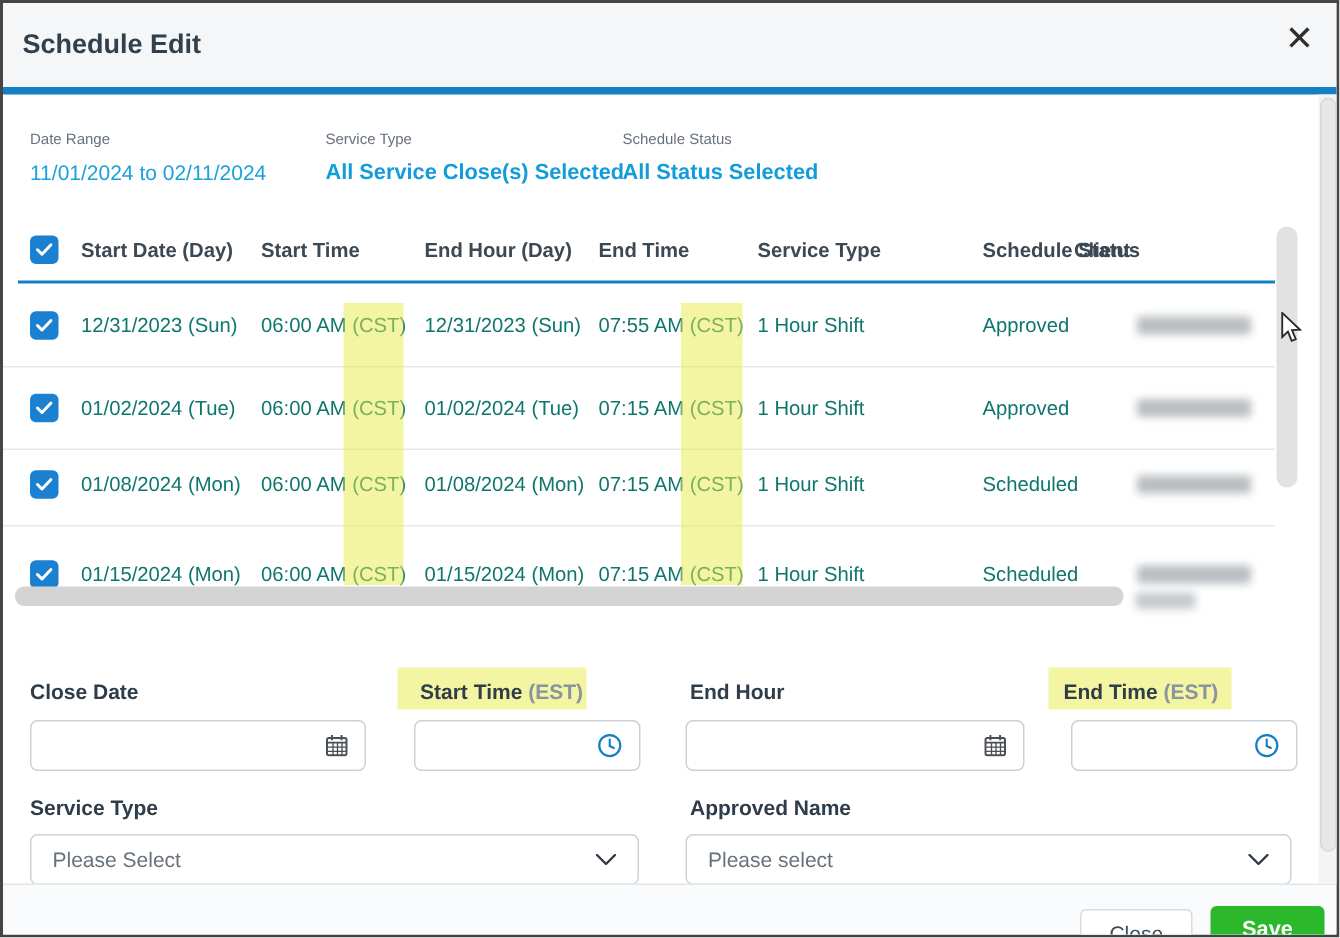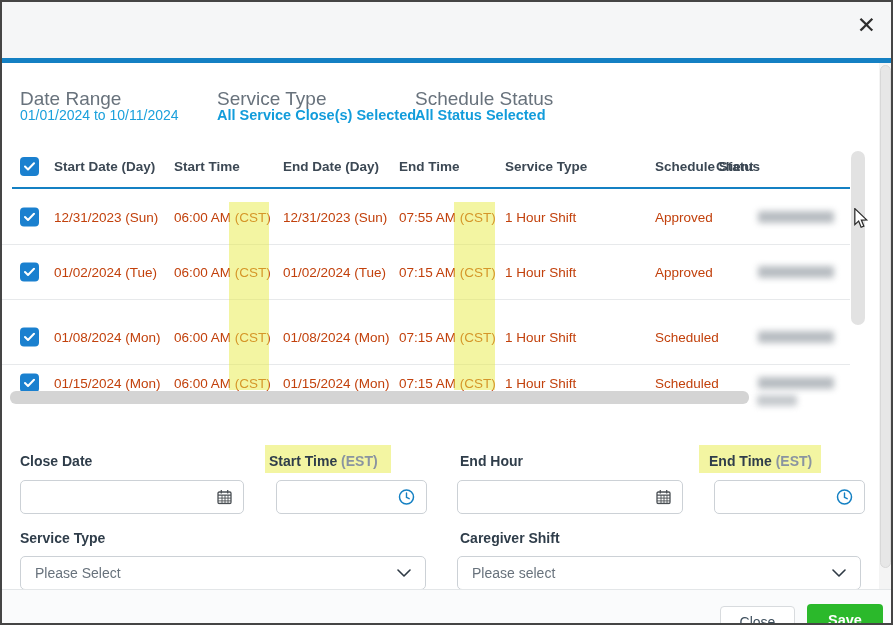--- a/index.html
+++ b/index.html
@@ -7,36 +7,36 @@
   .modal { position:relative; width:893px; height:625px; border:2px solid #454545;
            background:#fff; overflow:hidden; }
 
   
   .hdr { position:absolute; top:0; left:0; right:0; height:56px; background:#f5f6f7; }
   .title { position:absolute; left:13px; top:17px; font-size:18px; font-weight:bold; color:#32404d; }
   .close { position:absolute; right:15px; top:12px; font-size:23px; color:#2e2e2e; cursor:pointer; line-height:1; }
   .blue-rule { position:absolute; top:56px; left:0; width:100%; height:5px; background:#1480c3; }
 
   
-  .flt-label { position:absolute; top:86px; font-size:19px; color:#68727c; }
+  .flt-label { position:absolute; top:86px; font-size:10px; color:#68727c; }
   .flt-value { position:absolute; top:105px; font-size:14px; color:#1aa0dc; white-space:nowrap; }
   .flt-bold { font-weight:bold; font-size:14.5px; color:#129cdb; }
 
   
   .th { position:absolute; top:157px; font-size:13.5px; font-weight:600; color:#3c4854; white-space:nowrap;text-align:right; }
   .head-rule { position:absolute; top:185px; left:10px; width:838px; height:2px; background:#1480c3; }
   .cbx { width:19px; height:19px; border-radius:4px; background:#1a80cf; display:flex;
          align-items:center; justify-content:center; cursor:pointer; }
   .hdr-cbx { position:absolute; left:18px; top:155px; }
   .hl-band { position:absolute; top:200px; height:188px; background:rgba(232,236,70,0.50); z-index:3; }
   .band1 { left:227px; width:40px; }
   .band2 { left:452px; width:41px; }
   .trow { position:absolute; left:0; width:848px; height:55px; }
   .trow.sep { border-bottom:1px solid #e7e9eb; }
-  .cell { position:absolute; top:50%; transform:translateY(-50%); font-size:13.5px; color:#c2410c;
+  .cell { position:absolute; top:50%; transform:translateY(-50%); font-size:13.5px; color:#0f766e;
           white-space:nowrap; z-index:2; }
   .row-cbx { position:absolute; left:18px; top:50%; transform:translateY(-50%); }
   .c1{left:52px;} .c2{left:172px;} .c3{left:281px;} .c4{left:397px;}
   .c5{left:503px;} .c6{left:653px;} .c7{left:714px;}
   .redact { position:absolute; left:756px; top:50%; transform:translateY(-50%); width:76px; height:12px;
             background:#9aa1a8; border-radius:2px; filter:blur(3px); opacity:.7; z-index:2; }
   .hscroll { position:absolute; left:8px; top:389px; width:739px; height:13px;
              background:#d4d4d4; border-radius:6px; z-index:4; cursor:pointer; }
   .partial-blob { position:absolute; left:755px; top:393px; width:40px; height:11px;
                   background:#a6acb2; border-radius:2px; filter:blur(3px); opacity:.65; }
@@ -72,39 +72,40 @@
   .btn-save { position:absolute; left:805px; top:14px; width:76px; height:34px; background:#2bb92b;
               border:none; border-radius:4px; font-size:14.5px; font-weight:bold; color:#fff;
               text-align:center; padding-top:8px; cursor:pointer; }
 </style>
 </head>
 <body>
 
 <div class="modal">
 
   <div class="hdr">
+    <div class="title">Schedule Edit</div>
     <div class="close">✕</div>
   </div>
   <div class="blue-rule"></div>
 
   <div class="flt-label" style="left:18px">Date Range</div>
   <div class="flt-label" style="left:215px">Service Type</div>
   <div class="flt-label" style="left:413px">Schedule Status</div>
-  <div class="flt-value" style="left:18px">01/01/2024 to 10/11/2024</div>
+  <div class="flt-value" style="left:18px">11/01/2024 to 02/11/2024</div>
   <div class="flt-value flt-bold" style="left:215px">All Service Close(s) Selected</div>
   <div class="flt-value flt-bold" style="left:413px">All Status Selected</div>
 
   <div class="cbx hdr-cbx">
     <svg width="11" height="9" viewBox="0 0 11 9">
         <polyline points="1,4.5 4,7.5 10,1.2" fill="none" stroke="#fff" stroke-width="2" stroke-linecap="round" stroke-linejoin="round"></polyline>
       </svg>
   </div>
   <div class="th c1">Start Date (Day)</div>
   <div class="th c2">Start Time</div>
-  <div class="th c3">End Date (Day)</div>
+  <div class="th c3">End Hour (Day)</div>
   <div class="th c4">End Time</div>
   <div class="th c5">Service Type</div>
   <div class="th c6">Schedule Status</div>
   <div class="th c7">Client</div>
   <div class="head-rule"></div>
 
   <div class="hl-band band1"></div>
   <div class="hl-band band2"></div>
 
   <div class="trow sep" style="top:188px">
@@ -130,21 +131,21 @@
       </div>
     <div class="cell c1">01/02/2024 (Tue)</div>
     <div class="cell c2"><span>06:00 AM</span> <span>(CST)</span></div>
     <div class="cell c3">01/02/2024 (Tue)</div>
     <div class="cell c4"><span>07:15 AM</span> <span>(CST)</span></div>
     <div class="cell c5">1 Hour Shift</div>
     <div class="cell c6">Approved</div>
     <div class="redact"></div>
   </div>
 
-  <div class="trow sep" style="top:308px">
+  <div class="trow sep" style="top:294px">
     <div class="cbx row-cbx">
         <svg width="11" height="9" viewBox="0 0 11 9">
           <polyline points="1,4.5 4,7.5 10,1.2" fill="none" stroke="#fff" stroke-width="2" stroke-linecap="round" stroke-linejoin="round"></polyline>
         </svg>
       </div>
     <div class="cell c1">01/08/2024 (Mon)</div>
     <div class="cell c2"><span>06:00 AM</span> <span>(CST)</span></div>
     <div class="cell c3">01/08/2024 (Mon)</div>
     <div class="cell c4"><span>07:15 AM</span> <span>(CST)</span></div>
     <div class="cell c5">1 Hour Shift</div>
@@ -174,21 +175,21 @@
   <div class="cursor">
     <svg width="16" height="21" viewBox="0 0 12 17">
         <path d="M1,0.5 L1,13.5 L4.1,10.6 L6.1,15.6 L8.3,14.7 L6.3,9.8 L10.6,9.6 Z" fill="#fff" stroke="#2a2a2a" stroke-width="1"></path>
       </svg>
   </div>
 
   <div class="hl-label hl-start"></div>
   <div class="hl-label hl-end"></div>
 
   <div class="flabel" style="left:18px">Close Date</div>
-  <div class="flabel" style="left:267px"><span>Start Time</span> <span class="tz">(EST)</span></div>
+  <div class="flabel" style="left:278px"><span>Start Time</span> <span class="tz">(EST)</span></div>
   <div class="flabel" style="left:458px">End Hour</div>
   <div class="flabel" style="left:707px"><span>End Time</span> <span class="tz">(EST)</span></div>
 
   <div class="input" style="left:18px;width:224px">
     <span class="in-icon">
       <svg width="15" height="15" viewBox="0 0 15 15">
           <rect x="1" y="2.5" width="13" height="11.5" rx="1.2" fill="none" stroke="#4a4f54" stroke-width="1.3"></rect>
           <line x1="4.3" y1="0.5" x2="4.3" y2="4" stroke="#4a4f54" stroke-width="1.3"></line>
           <line x1="10.7" y1="0.5" x2="10.7" y2="4" stroke="#4a4f54" stroke-width="1.3"></line>
           <line x1="1" y1="5.6" x2="14" y2="5.6" stroke="#4a4f54" stroke-width="1.1"></line>
@@ -228,21 +229,21 @@
     <span class="in-icon">
       <svg width="17" height="17" viewBox="0 0 17 17">
           <circle cx="8.5" cy="8.5" r="7" fill="none" stroke="#1480c3" stroke-width="1.5"></circle>
           <line x1="8.5" y1="4.5" x2="8.5" y2="8.8" stroke="#1480c3" stroke-width="1.4" stroke-linecap="round"></line>
           <line x1="8.5" y1="8.8" x2="11.2" y2="10.2" stroke="#1480c3" stroke-width="1.4" stroke-linecap="round"></line>
         </svg>
     </span>
   </div>
 
   <div class="flabel2" style="left:18px">Service Type</div>
-  <div class="flabel2" style="left:458px">Caregiver Shift</div>
+  <div class="flabel2" style="left:458px">Approved Name</div>
 
   <div class="select" style="left:18px;width:406px">
     <span>Please Select</span>
     <svg width="14" height="8" viewBox="0 0 14 8">
         <polyline points="1,1 7,7 13,1" fill="none" stroke="#2f3a45" stroke-width="1.6" stroke-linecap="round" stroke-linejoin="round"></polyline>
       </svg>
   </div>
   <div class="select" style="left:455px;width:404px">
     <span>Please select</span>
     <svg width="14" height="8" viewBox="0 0 14 8">

